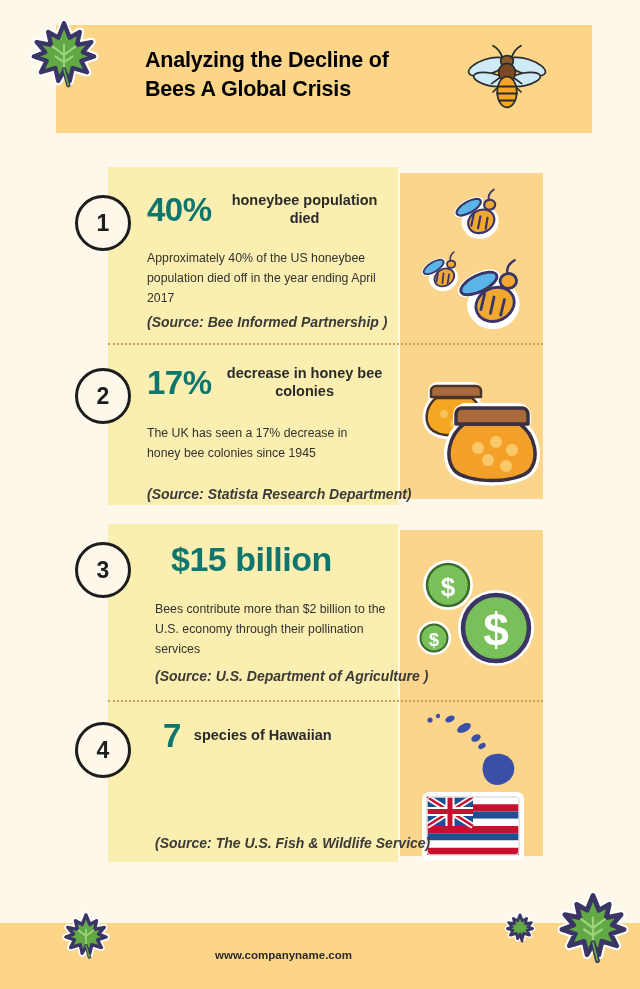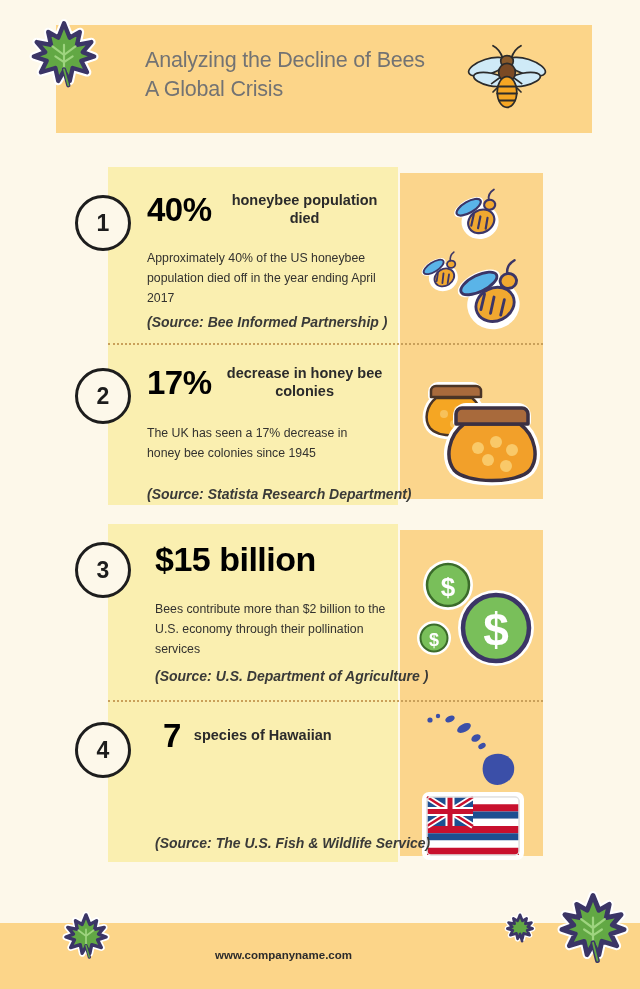--- a/index.html
+++ b/index.html
@@ -32,23 +32,23 @@
     height: 108px;
     background: #fcd589;
   }
 
   .header-title {
     position: absolute;
     left: 145px;
     top: 46px;
     width: 280px;
     font-size: 21.5px;
-    font-weight: normal;
+    font-weight: bold;
     line-height: 1.33;
-    color: #737373;
+    color: #000000;
     letter-spacing: -0.2px;
   }
 
   .header-bee {
     position: absolute;
     left: 465px;
     top: 42px;
     width: 84px;
     height: 72px;
   }
@@ -132,26 +132,26 @@
 
   .headline {
     display: flex;
     align-items: center;
     gap: 13px;
   }
 
   .big-num {
     font-size: 33px;
     font-weight: bold;
-    color: #000000;
+    color: #0f766e;
     letter-spacing: -0.5px;
     white-space: nowrap;
   }
 
-  .big-num.wide { font-size: 34px; }
+  .big-num.wide { font-size: 34px; margin-left: 16px; }
 
   .head-label {
     font-size: 14.5px;
     font-weight: bold;
     color: #2b2b2b;
     line-height: 1.22;
     max-width: 160px;
     text-align: center;
   }
 

